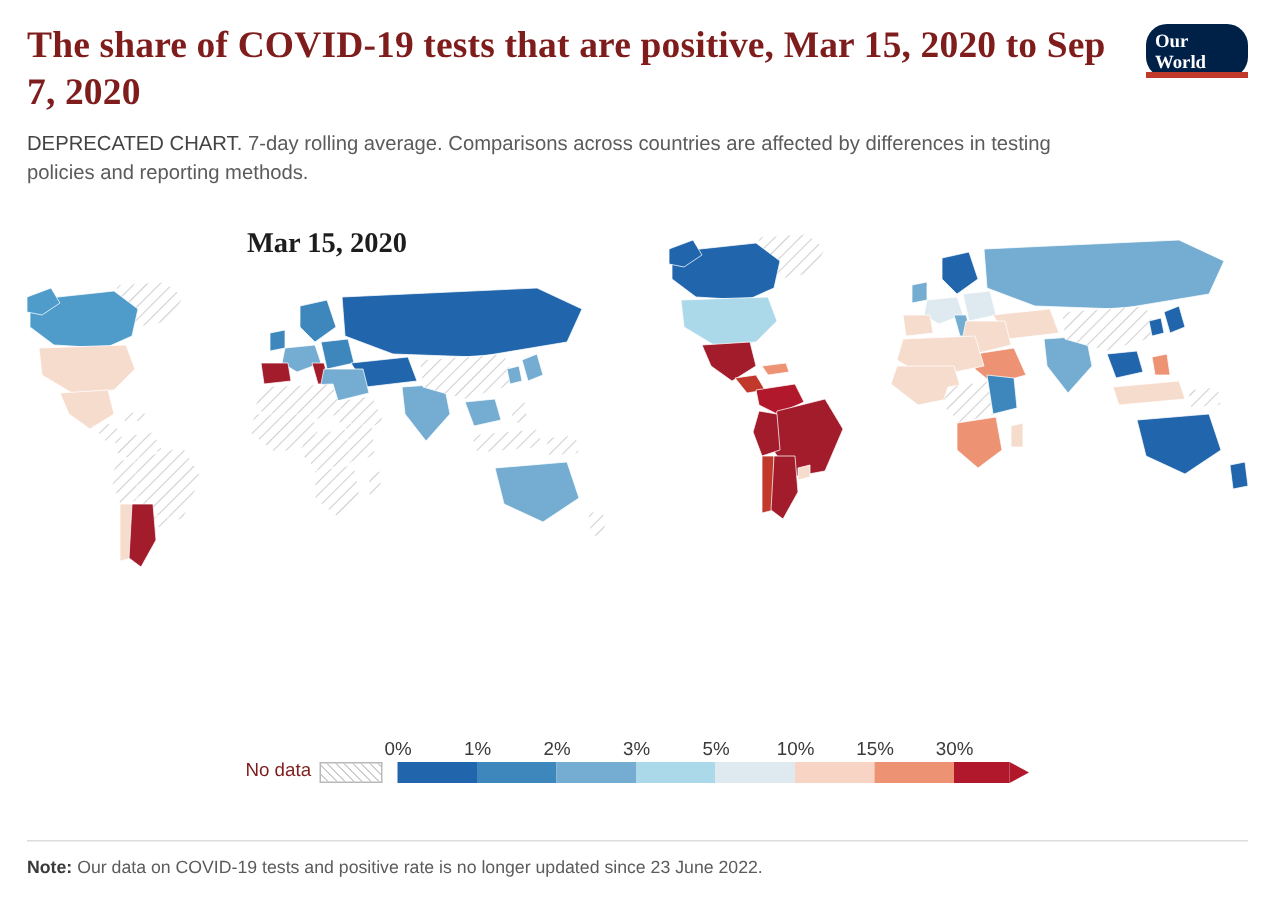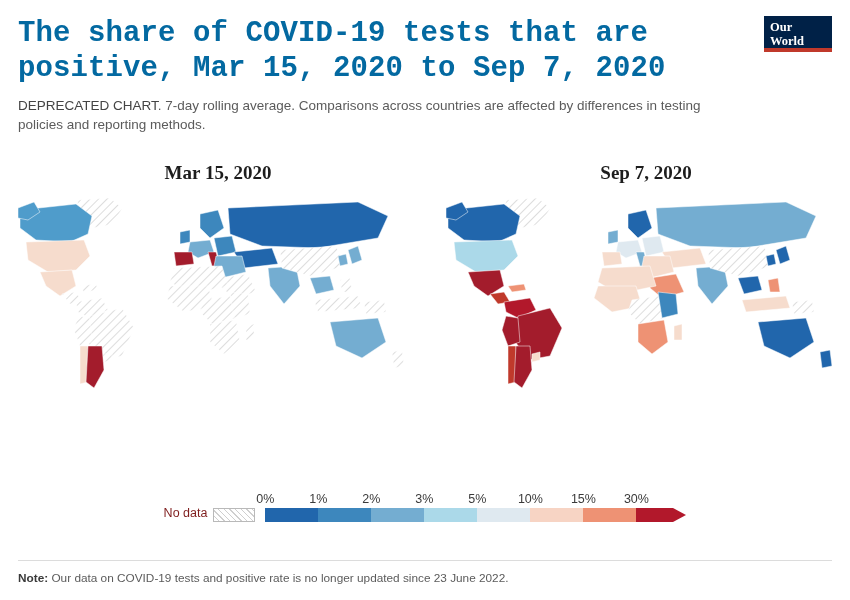--- a/index.html
+++ b/index.html
@@ -22,25 +22,25 @@
     box-sizing: border-box;
     padding: 16px 18px 0 18px;
   }
 
   
   .header {
     position: relative;
     padding-right: 90px;
   }
   .title {
-    font-family: Liberation Mono, monospace;
-    font-size: 29px;
+    font-family: Liberation Serif, serif;
+    font-size: 25px;
     font-weight: 700;
     line-height: 1.22;
-    color: #0369a1;
+    color: #7f1d1d;
     margin: 0;
     letter-spacing: 0.1px;
   }
   .subtitle {
     font-size: 13.5px;
     line-height: 1.42;
     color: #5b5b5b;
     margin: 9px 0 0 0;
     max-width: 790px;
   }
@@ -56,20 +56,21 @@
     width: 68px;
     height: 36px;
     background: #002147;
     color: #ffffff;
     font-family: "Liberation Serif", serif;
     font-weight: 700;
     font-size: 12.5px;
     line-height: 14px;
     padding: 4px 6px 0 6px;
     box-sizing: border-box;
+    border-radius: 14px;
   }
   .owid-logo .bar {
     position: absolute;
     left: 0;
     right: 0;
     bottom: 0;
     height: 4px;
     background: #c0392b;
   }
 
@@ -282,21 +283,20 @@
           <path d="M346 108 L366 106 L368 118 L348 120 Z" fill="url(#hatchL)"></path>
 
           <path d="M312 128 L360 124 L368 148 L344 164 L318 152 Z" fill="#74add1"></path>
 
           <path d="M374 158 L384 156 L386 172 L376 174 Z" fill="url(#hatchL)"></path>
         </g>
       </svg>
     </div>
 
     <div class="map-panel">
-      <div class="map-title">Sep 7, 2020</div>
       <svg class="map-svg" viewBox="0 0 400 225" xmlns="http://www.w3.org/2000/svg">
         <defs>
           <pattern id="hatchR" width="6" height="6" patternUnits="userSpaceOnUse" patternTransform="rotate(45)">
             <rect width="6" height="6" fill="#ffffff"></rect>
             <line x1="0" y1="0" x2="0" y2="6" stroke="#cfcfcf" stroke-width="1.4"></line>
           </pattern>
         </defs>
         <g stroke="#ffffff" stroke-width="0.5">
 
           <path d="M60 6 L92 4 L104 14 L96 30 L74 34 L58 22 Z" fill="url(#hatchR)"></path>

